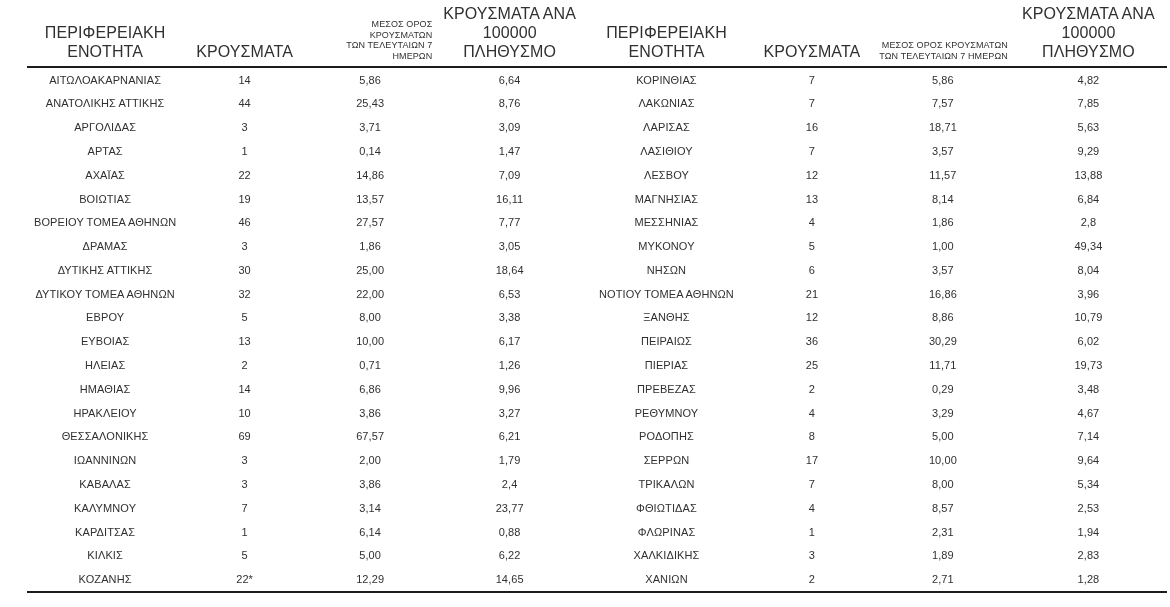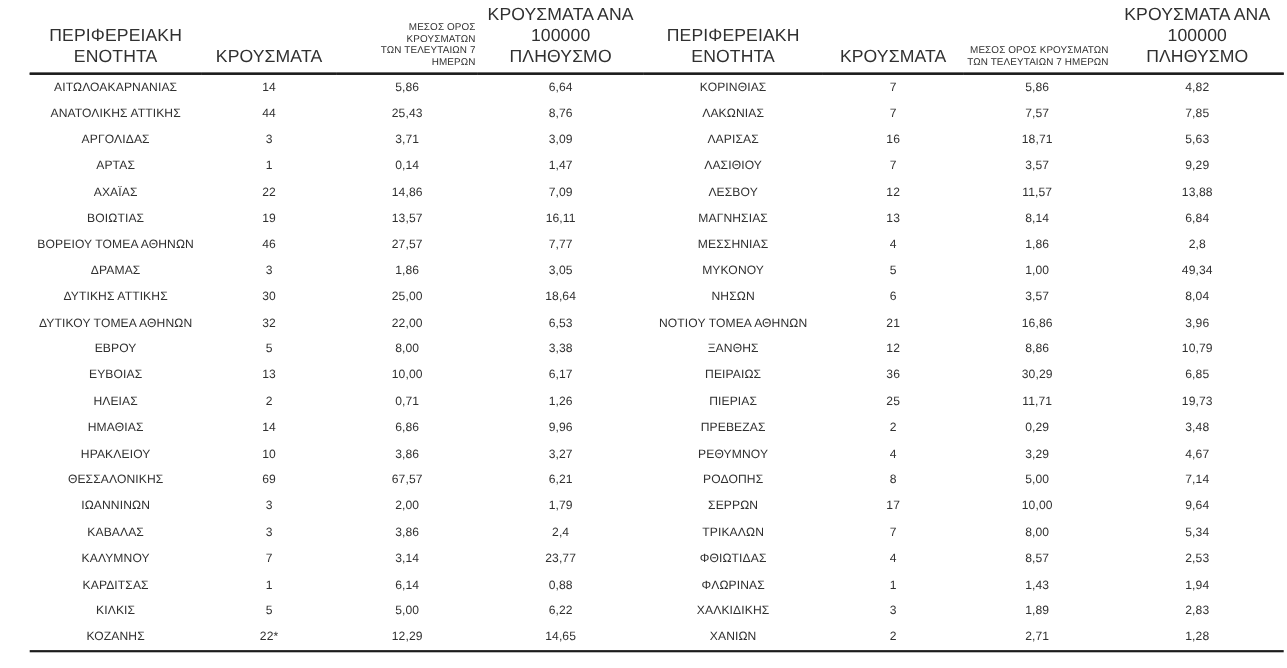--- a/index.html
+++ b/index.html
@@ -299,21 +299,21 @@
           <tr>
             <td>ΞΑΝΘΗΣ</td>
             <td>12</td>
             <td>8,86</td>
             <td>10,79</td>
           </tr>
           <tr>
             <td>ΠΕΙΡΑΙΩΣ</td>
             <td>36</td>
             <td>30,29</td>
-            <td>6,85</td>
+            <td>6,02</td>
           </tr>
           <tr>
             <td>ΠΙΕΡΙΑΣ</td>
             <td>25</td>
             <td>11,71</td>
             <td>19,73</td>
           </tr>
           <tr>
             <td>ΠΡΕΒΕΖΑΣ</td>
             <td>2</td>
@@ -346,21 +346,21 @@
           </tr>
           <tr>
             <td>ΦΘΙΩΤΙΔΑΣ</td>
             <td>4</td>
             <td>8,57</td>
             <td>2,53</td>
           </tr>
           <tr>
             <td>ΦΛΩΡΙΝΑΣ</td>
             <td>1</td>
-            <td>1,43</td>
+            <td>2,31</td>
             <td>1,94</td>
           </tr>
           <tr>
             <td>ΧΑΛΚΙΔΙΚΗΣ</td>
             <td>3</td>
             <td>1,89</td>
             <td>2,83</td>
           </tr>
           <tr>
             <td>ΧΑΝΙΩΝ</td>

